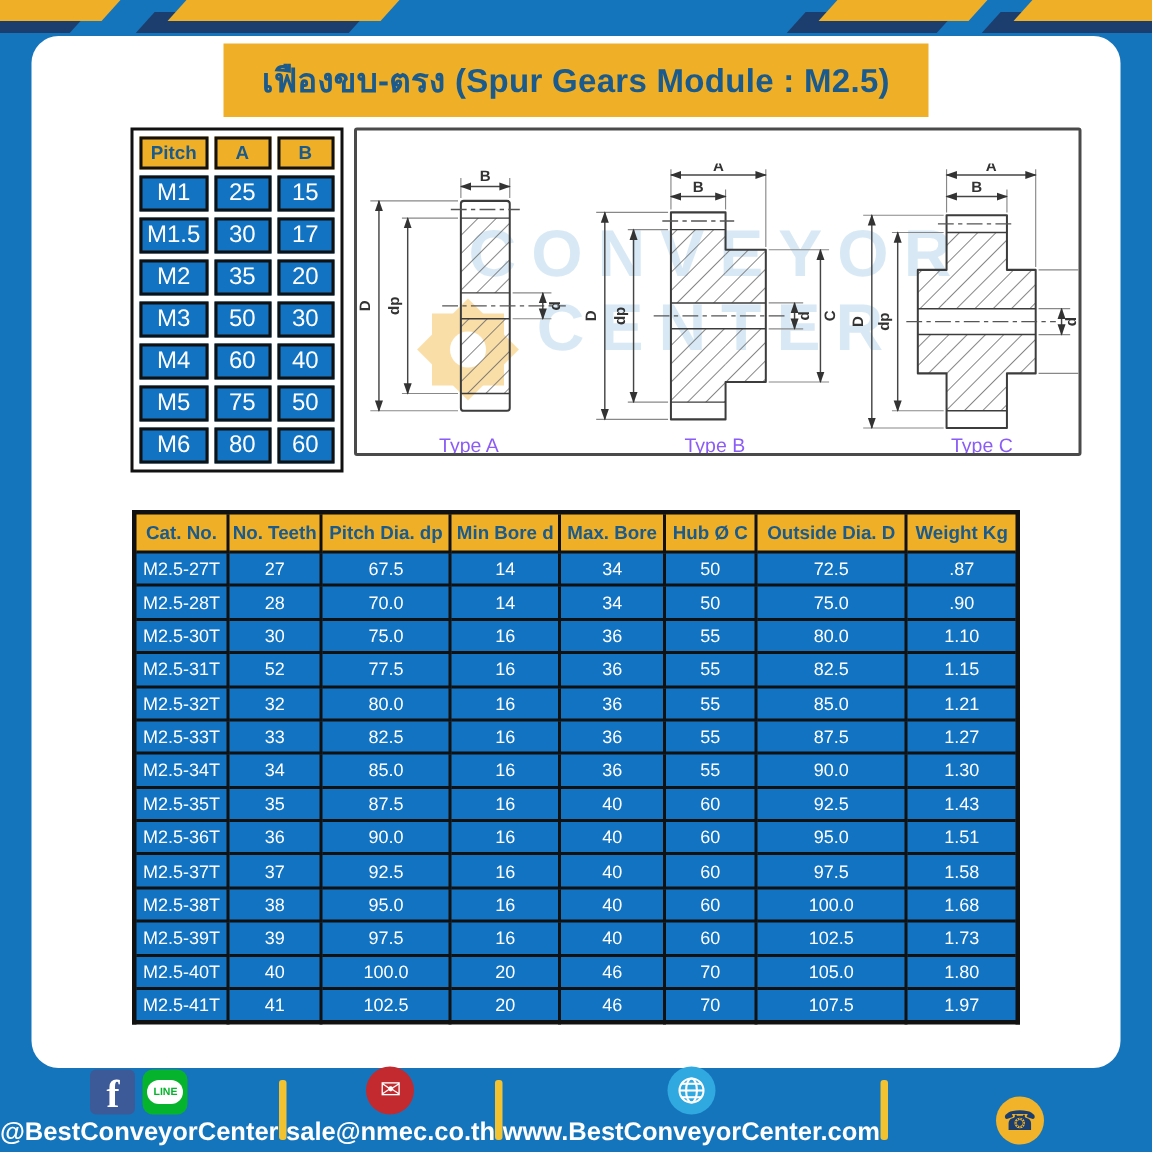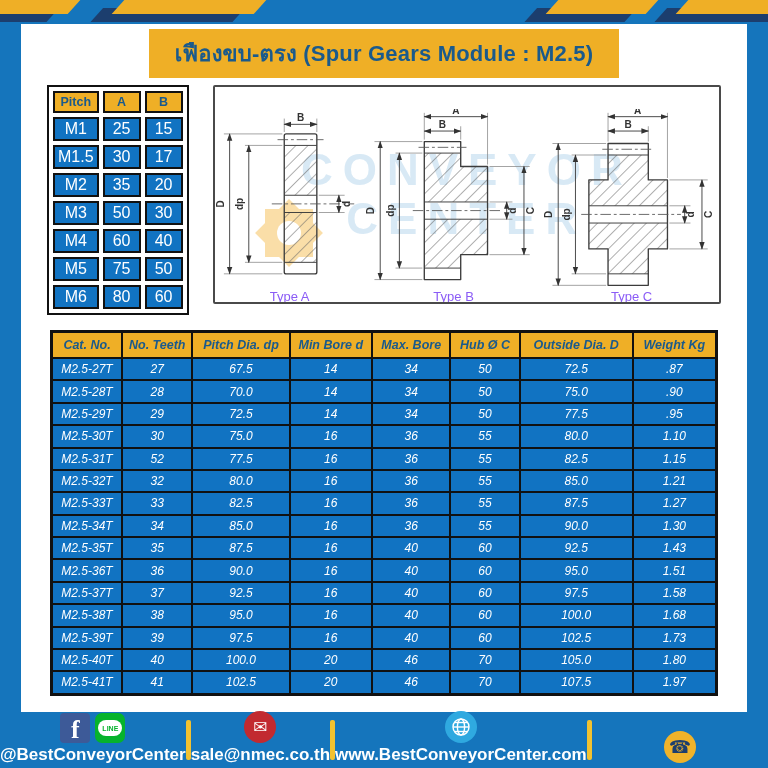--- a/index.html
+++ b/index.html
@@ -8,27 +8,27 @@
   }
   *{box-sizing:border-box; margin:0; padding:0;}
   html,body{width:768px;height:768px;}
   body{font-family:"Liberation Sans","DejaVu Sans",sans-serif; background:var(--blue); position:relative; overflow:hidden;}
 
   
   .topbar{position:absolute;top:0;left:0;width:768px;height:24px;overflow:hidden;}
   .stripe{position:absolute;top:0;height:14px;background:var(--gold);transform:skewX(-42deg);box-shadow:-14px 8px 0 var(--navy);}
 
   
-  .panel{position:absolute;left:21px;right:21px;top:24px;bottom:56px;background:#ffffff;}
+  .panel{position:absolute;left:21px;right:21px;top:24px;bottom:56px;background:#ffffff;border-radius:18px;}
 
   .title-wrap{text-align:center;margin-top:5px;}
   .title-banner{display:inline-block;background:var(--gold);color:var(--titletext);
     font-size:22px;font-weight:bold;padding:7px 26px;letter-spacing:.2px;}
 
-  .upper{display:flex;gap:24px;padding:7px 26px 0 26px;align-items:flex-start;}
+  .upper{display:flex;gap:7px;padding:7px 26px 0 26px;align-items:flex-start;margin-left:40px;}
 
   
   table.pitch{border-collapse:separate;border-spacing:4px;border:2px solid var(--ink);background:#fff;flex:0 0 auto;}
   table.pitch th{background:var(--gold);color:var(--titletext);font-size:12.5px;font-weight:bold;
     border:2px solid var(--ink);padding:2px 4px;min-width:38px;height:19px;}
   table.pitch th:first-child{min-width:44px;}
   table.pitch td{background:var(--cellblue);color:#fff;font-size:16px;border:2px solid var(--ink);
     text-align:center;padding:1px 3px;height:19px;}
 
   
@@ -44,21 +44,21 @@
 
   svg .geo{fill:none;stroke:#3c3c3c;stroke-width:1.4;stroke-linejoin:round;}
   svg .hf{fill:url(#hatch);stroke:none;}
   svg .band{stroke:#3c3c3c;stroke-width:1;}
   svg .dim{stroke:#444;stroke-width:1;}
   svg .ext{stroke:#888;stroke-width:.8;}
   svg .cl{stroke:#555;stroke-width:.9;stroke-dasharray:11 3 3 3;}
   svg text{font-family:"Liberation Sans","DejaVu Sans",sans-serif;font-size:10.5px;font-weight:bold;fill:#333;text-anchor:middle;}
 
   
-  table.gear{border-collapse:collapse;table-layout:fixed;width:668px;margin:15px auto 0;border:3px solid var(--ink);font-style:italic;}
+  table.gear{border-collapse:collapse;table-layout:fixed;width:592px;margin:25px auto 0;border:3px solid var(--ink);}
   table.gear th{background:var(--gold);color:var(--titletext);font-weight:bold;font-size:12.5px;
     border:2.5px solid var(--ink);padding:5px 1px;}
   table.gear td{background:var(--cellblue);color:#fff;font-size:12px;border:2.5px solid var(--ink);
     text-align:center;padding:3.2px 1px;}
   table.gear th:nth-child(1){width:10.6%;} table.gear th:nth-child(2){width:10.6%;}
   table.gear th:nth-child(3){width:14.6%;} table.gear th:nth-child(4){width:12.4%;}
   table.gear th:nth-child(5){width:11.8%;} table.gear th:nth-child(6){width:10.4%;}
   table.gear th:nth-child(7){width:17.0%;} table.gear th:nth-child(8){width:12.6%;}
 
   
@@ -314,30 +314,20 @@
           <td>M2.5-28T</td>
           <td>28</td>
           <td>70.0</td>
           <td>14</td>
           <td>34</td>
           <td>50</td>
           <td>75.0</td>
           <td>.90</td>
         </tr>
         <tr>
-          <td>M2.5-29T</td>
-          <td>29</td>
-          <td>72.5</td>
-          <td>14</td>
-          <td>34</td>
-          <td>50</td>
-          <td>77.5</td>
-          <td>.95</td>
-        </tr>
-        <tr>
           <td>M2.5-30T</td>
           <td>30</td>
           <td>75.0</td>
           <td>16</td>
           <td>36</td>
           <td>55</td>
           <td>80.0</td>
           <td>1.10</td>
         </tr>
         <tr>

